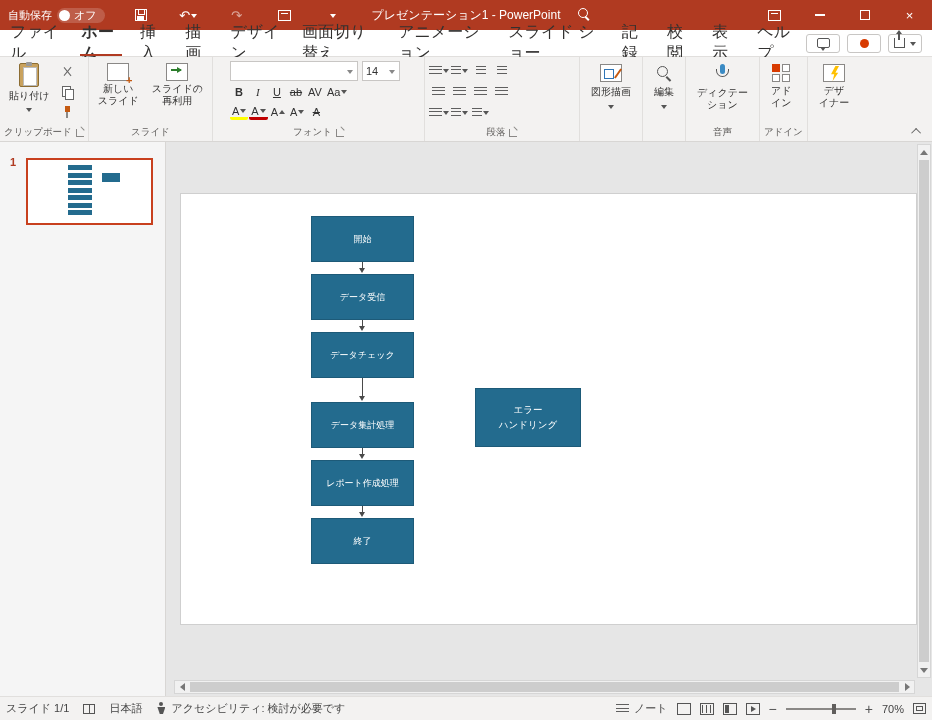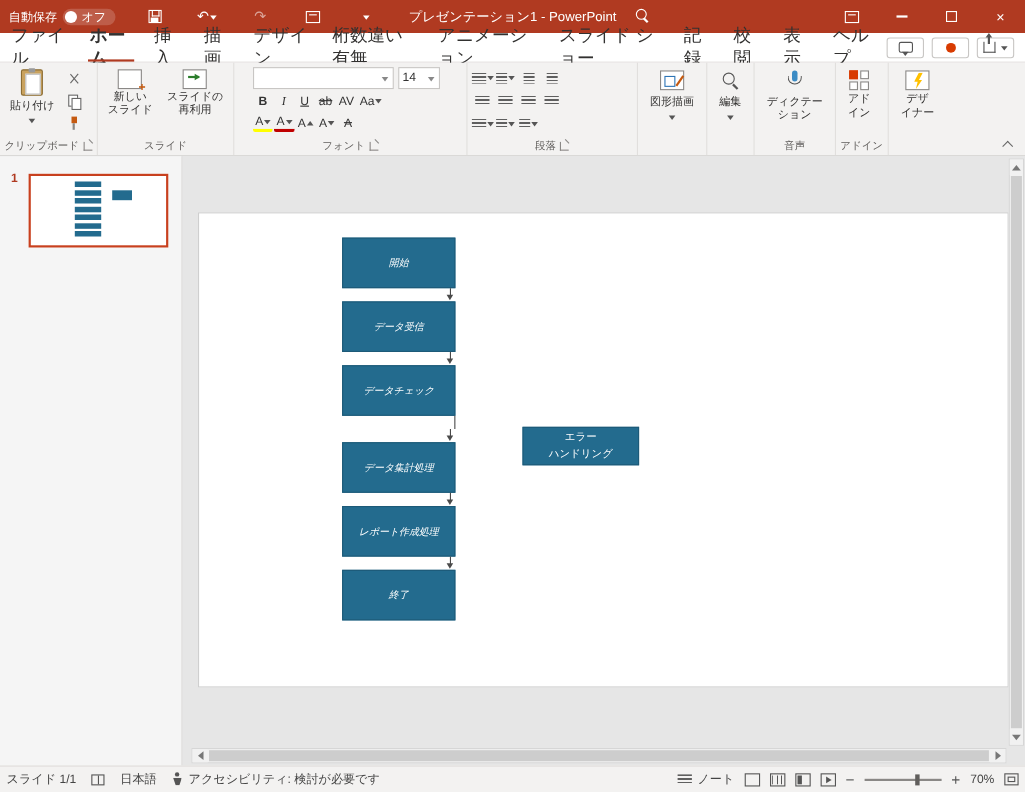--- a/index.html
+++ b/index.html
@@ -119,27 +119,27 @@
   .thumbs { width:166px; background:#f5f5f5; border-right:1px solid #d8d6d4; position:relative; }
   .slide-num { position:absolute; left:10px; top:14px; font-size:11px; color:#b03a21; font-weight:bold; }
   .thumb { position:absolute; left:26px; top:16px; width:127px; height:67px; background:#fff; border:2px solid #c8401e; }
   .mini-flow { position:absolute; left:40px; top:5px; display:flex; flex-direction:column; gap:2.5px; }
   .mini-flow span { width:24px; height:5px; background:#236b8e; }
   .mini-side { position:absolute; left:74px; top:13px; width:18px; height:9px; background:#236b8e; }
 
   .editor { flex:1; position:relative; background:#e6e6e6; }
   .slide { position:absolute; left:14px; top:51px; width:737px; height:432px; background:#fff; border:1px solid #cfcfcf; }
 
-  .flow-col { position:absolute; left:130px; top:22px; width:103px; display:flex; flex-direction:column; align-items:flex-end;font-style:italic; }
+  .flow-col { position:absolute; left:130px; top:22px; width:103px; display:flex; flex-direction:column; align-items:center; }
   .fbox { width:103px; height:46px; background:#236b8e; border:1px solid #1d5a78; color:#fff; font-size:9px; line-height:1.4; display:flex; align-items:center; justify-content:center; text-align:center; padding:2px 5px; }
   .arrow { width:9px; height:12px; position:relative; }
   .arrow::before { content:""; position:absolute; left:4px; top:0; width:1px; height:7px; background:#4a4a4a; }
   .arrow::after { content:""; position:absolute; left:1px; top:6px; border-left:3.5px solid transparent; border-right:3.5px solid transparent; border-top:5px solid #4a4a4a; }
   .plainline { width:1px; height:12px; background:#4a4a4a; }
-  .errbox { position:absolute; left:294px; top:194px; width:106px; height:35px; background:#236b8e; border:1px solid #1d5a78; color:#fff; font-size:9.5px; line-height:1.5; display:flex; align-items:center; justify-content:center; text-align:center; }
+  .errbox { position:absolute; left:294px; top:194px; width:106px; height:59px; background:#236b8e; border:1px solid #1d5a78; color:#fff; font-size:9.5px; line-height:1.5; display:flex; align-items:center; justify-content:center; text-align:center; }
 
   
   .hscroll { position:absolute; left:8px; right:17px; bottom:2px; height:14px; background:#f1f1f1; border:1px solid #d6d6d6; display:flex; align-items:center; }
   .sb-btn { width:14px; height:100%; display:flex; align-items:center; justify-content:center; background:#f1f1f1; }
   .tri-l { border-top:4px solid transparent; border-bottom:4px solid transparent; border-right:5px solid #777; }
   .tri-r { border-top:4px solid transparent; border-bottom:4px solid transparent; border-left:5px solid #777; }
   .tri-u2 { border-left:4px solid transparent; border-right:4px solid transparent; border-bottom:5px solid #777; }
   .tri-d2 { border-left:4px solid transparent; border-right:4px solid transparent; border-top:5px solid #777; }
   .hthumb { flex:1; height:10px; background:#cdcdcd; margin:0 1px; }
   .vscroll { position:absolute; right:1px; top:2px; bottom:18px; width:14px; background:#f1f1f1; border:1px solid #d6d6d6; display:flex; flex-direction:column; align-items:center; }
@@ -211,21 +211,21 @@
       </div>
   </div>
 </div>
 
 <div class="tabsrow">
   <span class="tab">ファイル</span>
   <span class="tab selected">ホーム</span>
   <span class="tab">挿入</span>
   <span class="tab">描画</span>
   <span class="tab">デザイン</span>
-  <span class="tab">桁数違い有無</span>
+  <span class="tab">画面切り替え</span>
   <span class="tab">アニメーション</span>
   <span class="tab">スライド ショー</span>
   <span class="tab">記録</span>
   <span class="tab">校閲</span>
   <span class="tab">表示</span>
   <span class="tab">ヘルプ</span>
   <div class="tabs-right">
     <span class="pill-btn">
         <span class="ic-comment"></span>
       </span>

